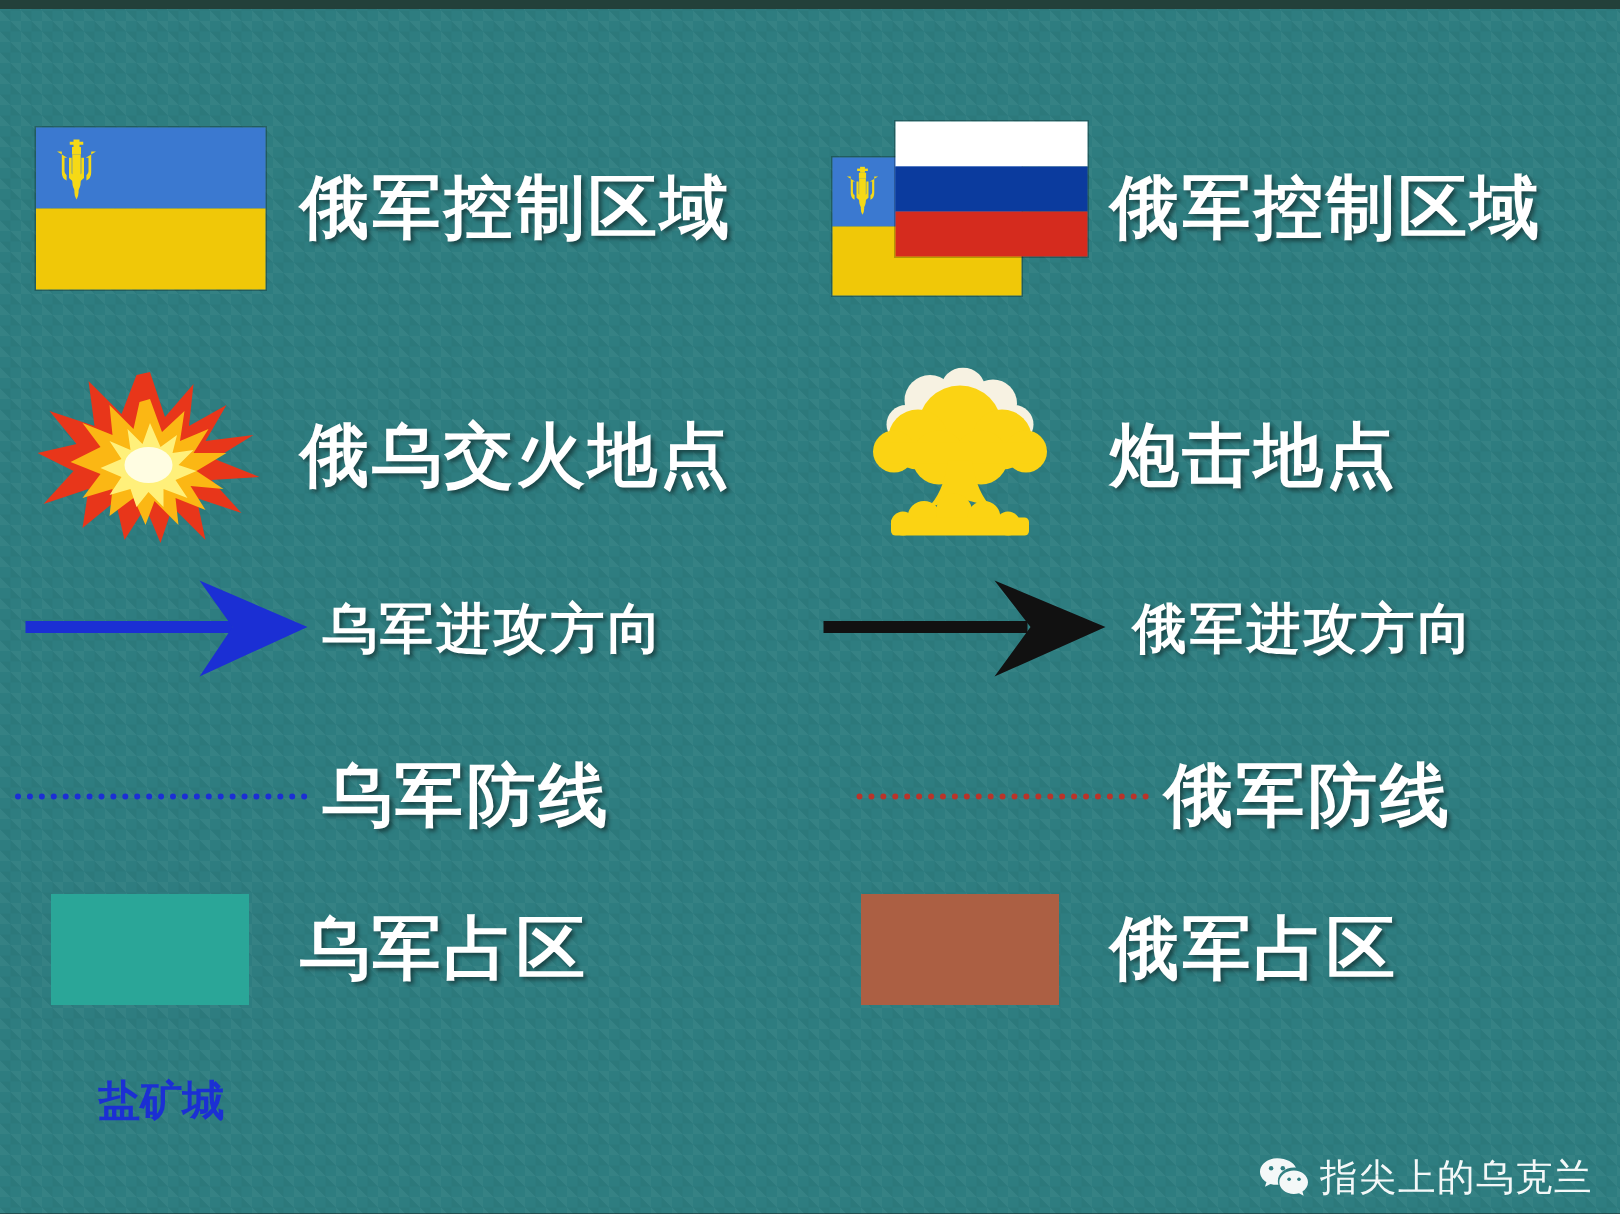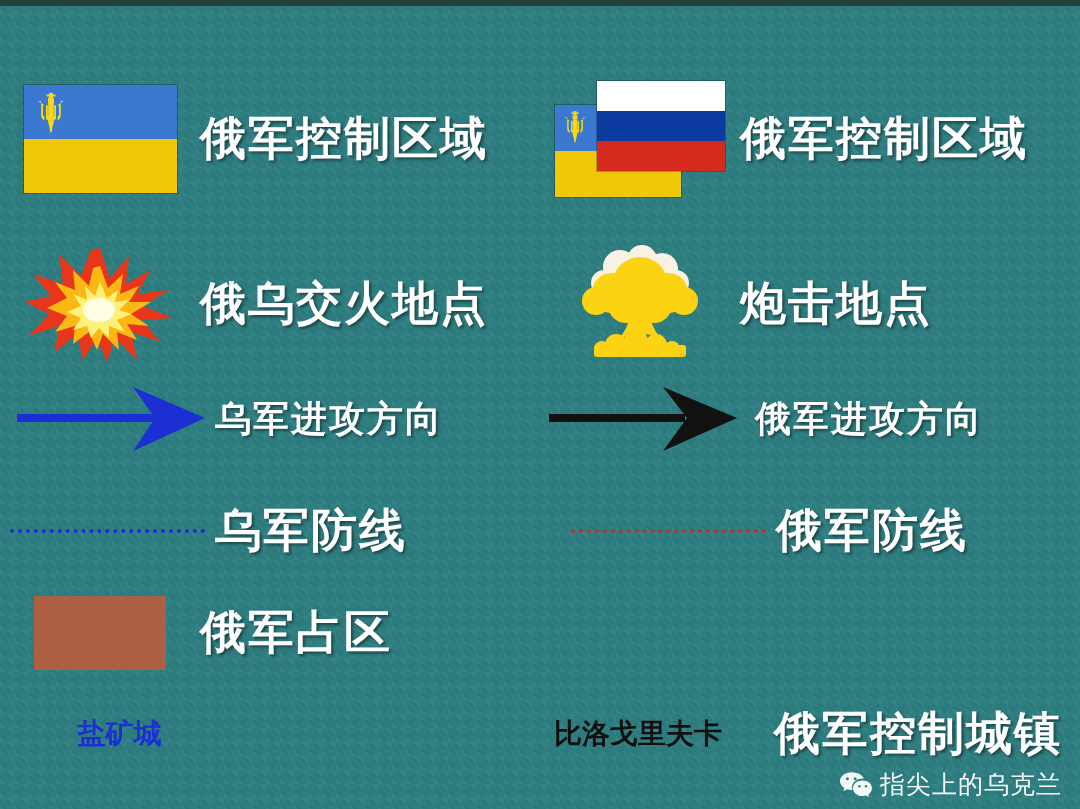--- a/index.html
+++ b/index.html
@@ -153,21 +153,21 @@
   .row-swatch .lbl { font-size: 46px; }
   .swatch {
     width: 132px; height: 74px;
   }
   .swatch.ua { background: #2aa698; }
   .swatch.ru { background: #ac5f43; }
 
   
   .row-towns { top: 694px; height: 80px; }
   .row-towns .half { width: 540px; }
-  .row-towns .sym { width: 215px; flex: 0 0 215px; margin-left: 12px; }
+  .row-towns .sym { width: 215px; flex: 0 0 215px; }
   .row-towns .lbl { font-size: 46px; }
   .town-ua {
     color: #1b2fd4;
     font-size: 28px;
     font-weight: 700;
     white-space: nowrap;
     font-family: "DejaVu Sans", "Liberation Sans", sans-serif;
   }
   .town-ru {
     color: #101010;
@@ -336,42 +336,42 @@
 
     <div class="half">
       <div class="sym">
         <div class="dotline ru"></div>
       </div>
       <div class="lbl">俄军防线</div>
     </div>
   </div>
 
   <div class="row row-swatch">
+    <div class="half">
+      <div class="sym">
+        <div class="swatch ua"></div>
+      </div>
+      <div class="lbl">乌军占区</div>
+    </div>
 
     <div class="half">
       <div class="sym">
         <div class="swatch ru"></div>
       </div>
       <div class="lbl">俄军占区</div>
     </div>
   </div>
 
   <div class="row row-towns">
     <div class="half">
       <div class="sym">
         <span class="town-ua">盐矿城</span>
       </div>
     </div>
 
-    <div class="half">
-      <div class="sym ru-town">
-        <span class="town-ru">比洛戈里夫卡</span>
-      </div>
-      <div class="lbl">俄军控制城镇</div>
-    </div>
   </div>
 
   <div class="watermark">
     <svg class="wm-icon" viewBox="0 0 34 30">
       <g fill="#ffffff">
         <path d="M12.4 2.2 C6.1 2.2 1 6.2 1 11.1 c0 2.8 1.7 5.3 4.3 6.9 l-1 3.2 l3.7 -1.9 c1.4 0.4 2.8 0.6 4.4 0.6 c0.3 0 0.6 0 0.9 0 c-0.3 -0.8 -0.4 -1.7 -0.4 -2.6 c0 -4.9 4.8 -8.9 10.8 -8.9 c0.4 0 0.8 0 1.2 0.1 C23.7 5.1 18.6 2.2 12.4 2.2 Z"></path>
         <path d="M23.6 10.4 c-5.4 0 -9.7 3.5 -9.7 7.8 c0 4.3 4.3 7.8 9.7 7.8 c1.2 0 2.3 -0.2 3.4 -0.5 l3.1 1.6 l-0.8 -2.7 c2.2 -1.4 3.7 -3.6 3.7 -6.2 C33 13.9 28.9 10.4 23.6 10.4 Z"></path>
       </g>
       <g fill="#2e7d80">
         <circle cx="8.4" cy="8.8" r="1.5"></circle>

